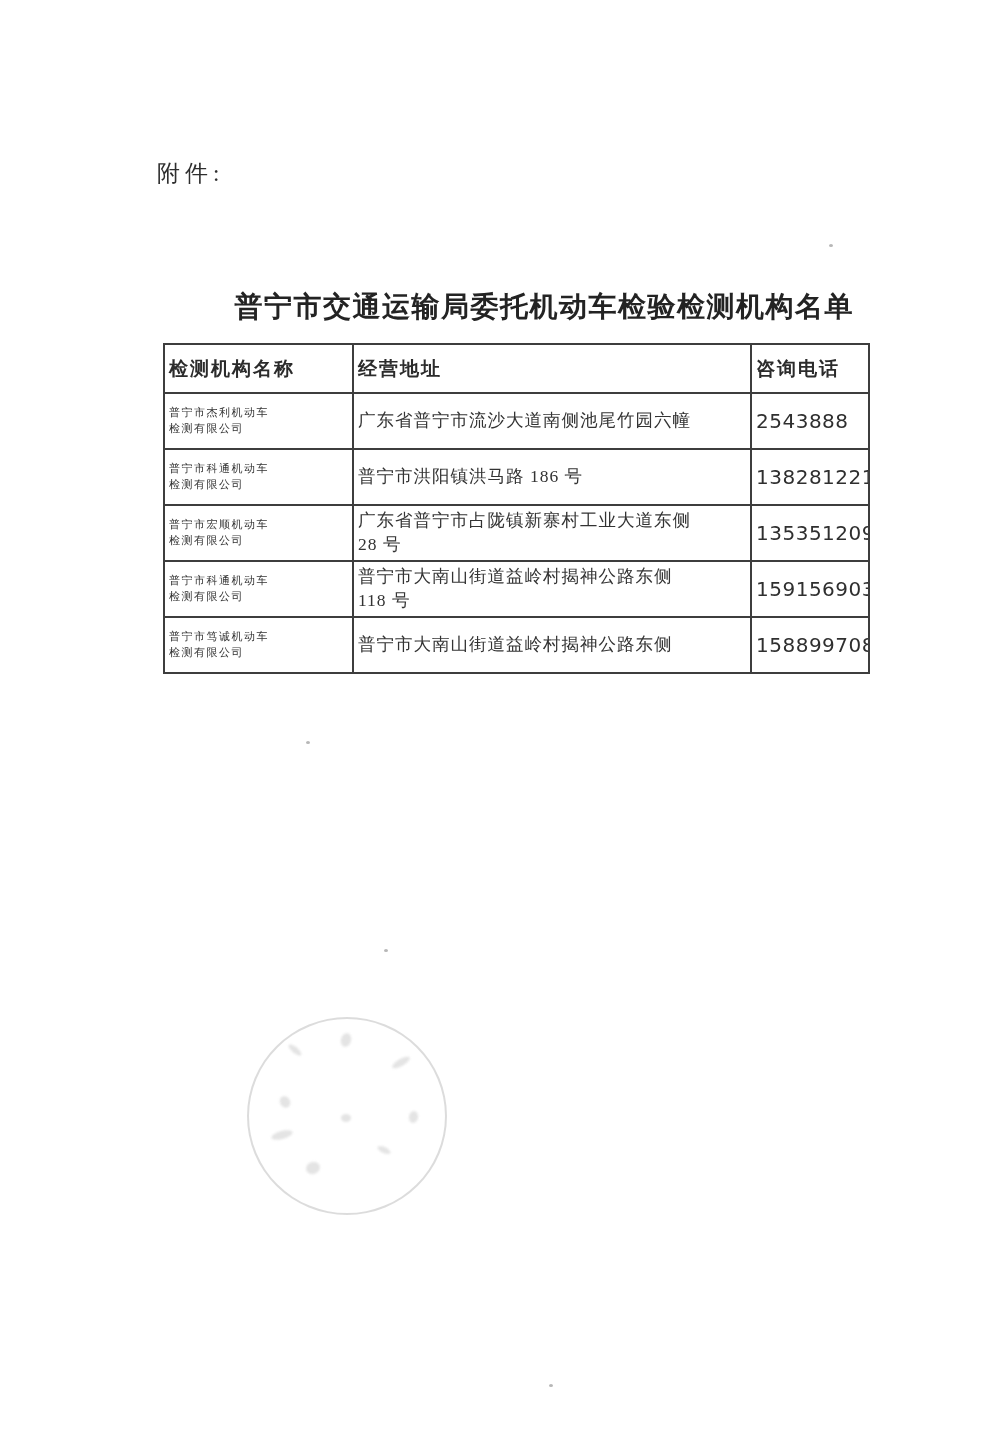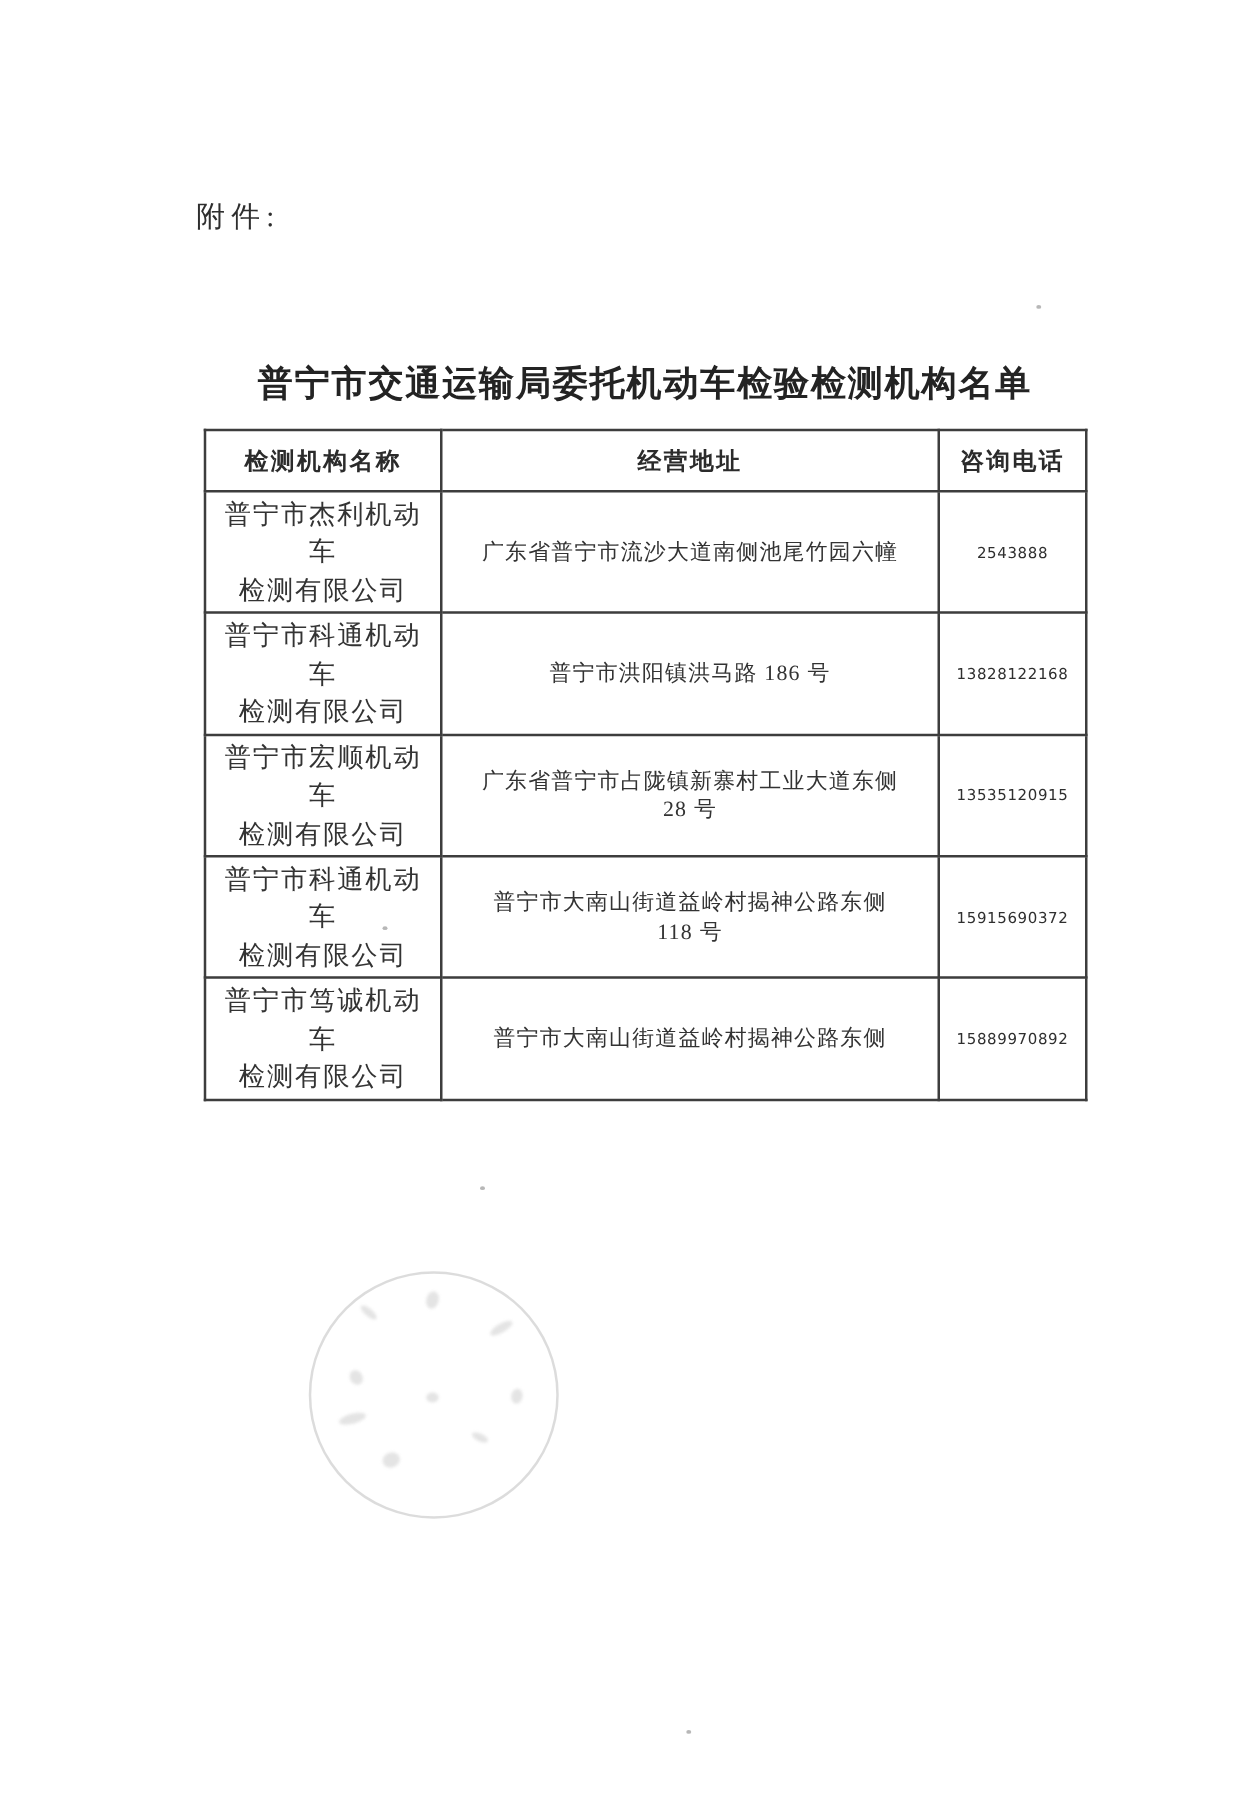--- a/index.html
+++ b/index.html
@@ -13,43 +13,43 @@
   }
   #page { position:absolute; inset:0; filter:blur(0.35px); }
 
   .attachment {
     position:absolute; left:157px; top:158px;
     font-size:23px; letter-spacing:5px; color:#2e2e2e;
   }
 
   .doc-title {
     position:absolute; left:178px; top:288px; width:676px;
-    text-align:center; font-size:28px; font-weight:bold;
+    text-align:right; font-size:28px; font-weight:bold;
     letter-spacing:1.5px; color:#232323; white-space:nowrap;
   }
 
   table.agency-table {
     position:absolute; left:163px; top:343px; width:705px;
     border-collapse:collapse; table-layout:fixed;
   }
   .agency-table th, .agency-table td {
     border:2px solid #3d3d3d;
-    text-align:center; vertical-align:middle;
+    text-align:left; vertical-align:middle;
     padding:2px 4px; overflow:hidden;
   }
   .agency-table thead th {
     height:43px; font-size:19px; font-weight:bold;
     letter-spacing:2px; color:#2b2b2b;
   }
   .agency-table tbody td { height:50px; }
-  .c-name  { font-size:21px; letter-spacing:1.5px; line-height:1.45; color:#333; }
+  .c-name  { font-size:11px; letter-spacing:1.5px; line-height:1.45; color:#333; }
   .c-addr  { font-size:17.5px; letter-spacing:1px;  line-height:1.35; color:#333; }
   .c-phone {
     font-family:"DejaVu Sans", sans-serif;
-    font-size:12px; letter-spacing:0.5px; color:#2f2f2f;
+    font-size:20px; letter-spacing:0.5px; color:#2f2f2f;
   }
 
   
   .seal {
     position:absolute; left:247px; top:1017px; width:196px; height:194px;
     border:2px solid rgba(140,140,140,0.30); border-radius:50%;
   }
   .seal i {
     position:absolute; display:block;
     background:rgba(120,120,120,0.20);

